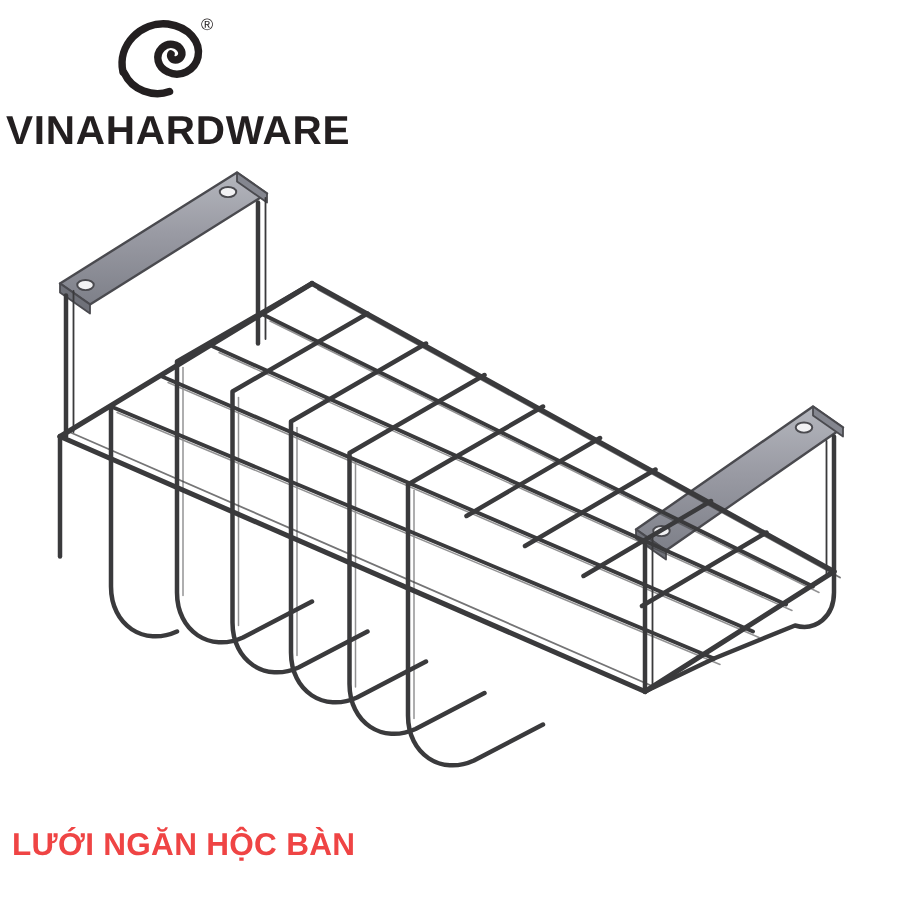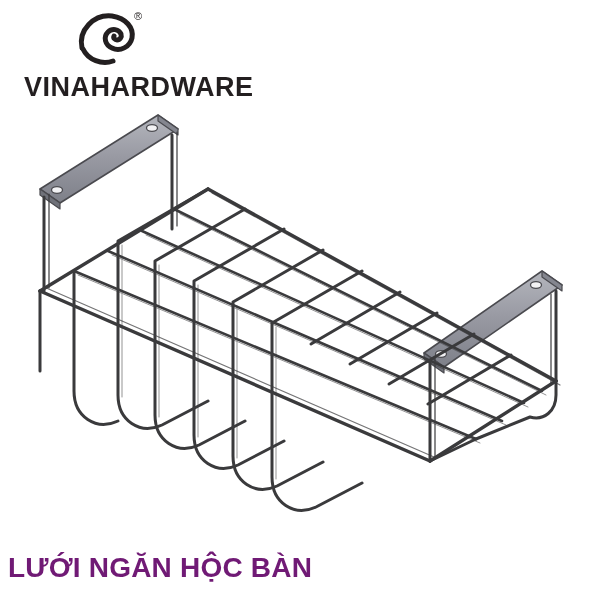--- a/index.html
+++ b/index.html
@@ -31,21 +31,21 @@
   }
   .brand-mark {
     position: absolute;
     left: 72px;
     top: 8px;
     width: 72px;
     height: 62px;
   }
   .brand-name {
     position: absolute;
-    left: 24px;
+    left: 4px;
     top: 72px;
     width: 300px;
     font-size: 27px;
     font-weight: bold;
     letter-spacing: 0.5px;
     color: #231f20;
     font-family: "Liberation Sans", sans-serif;
     white-space: nowrap;
   }
 
@@ -57,23 +57,23 @@
     width: 600px;
     height: 420px;
   }
 
   
   .caption {
     position: absolute;
     left: 8px;
     top: 552px;
     width: 584px;
-    font-size: 28px;
+    font-size: 21px;
     font-weight: bold;
-    color: #701a75;
+    color: #ef4444;
     font-family: "Liberation Sans", sans-serif;
     letter-spacing: 0.2px;
   }
 </style>
 </head>
 <body>
 
 <div id="page">
 
   <div class="brand">

